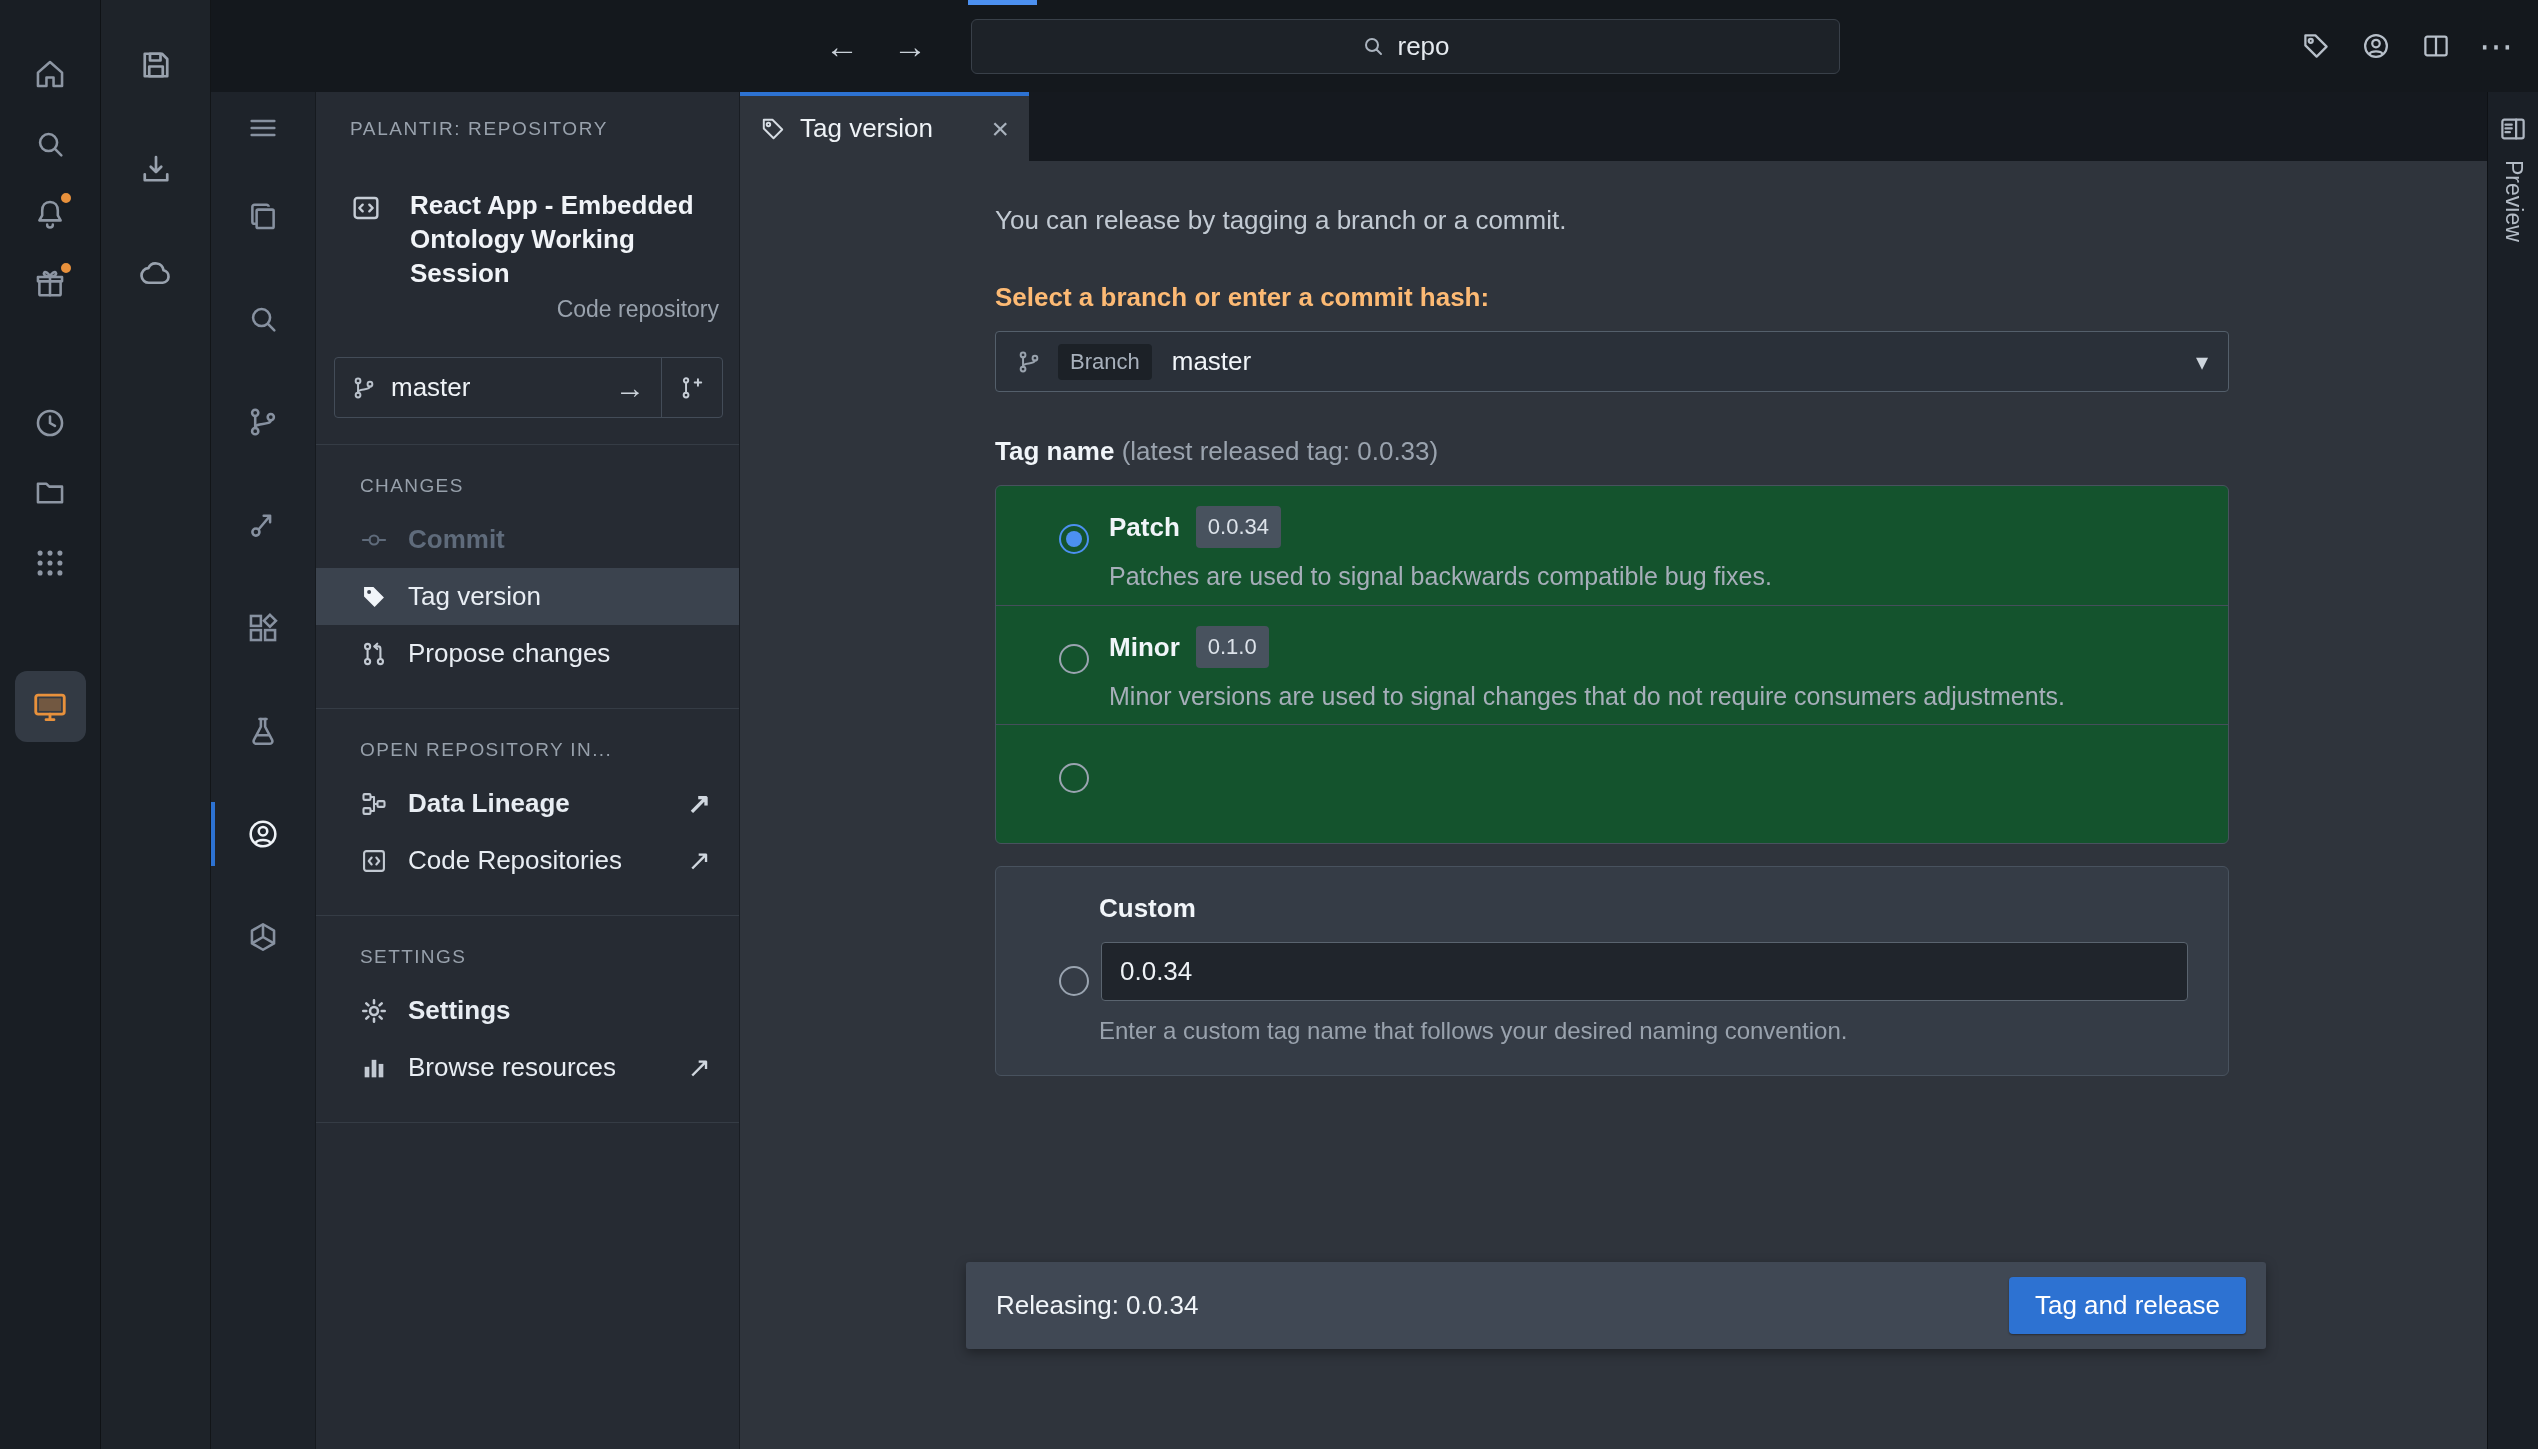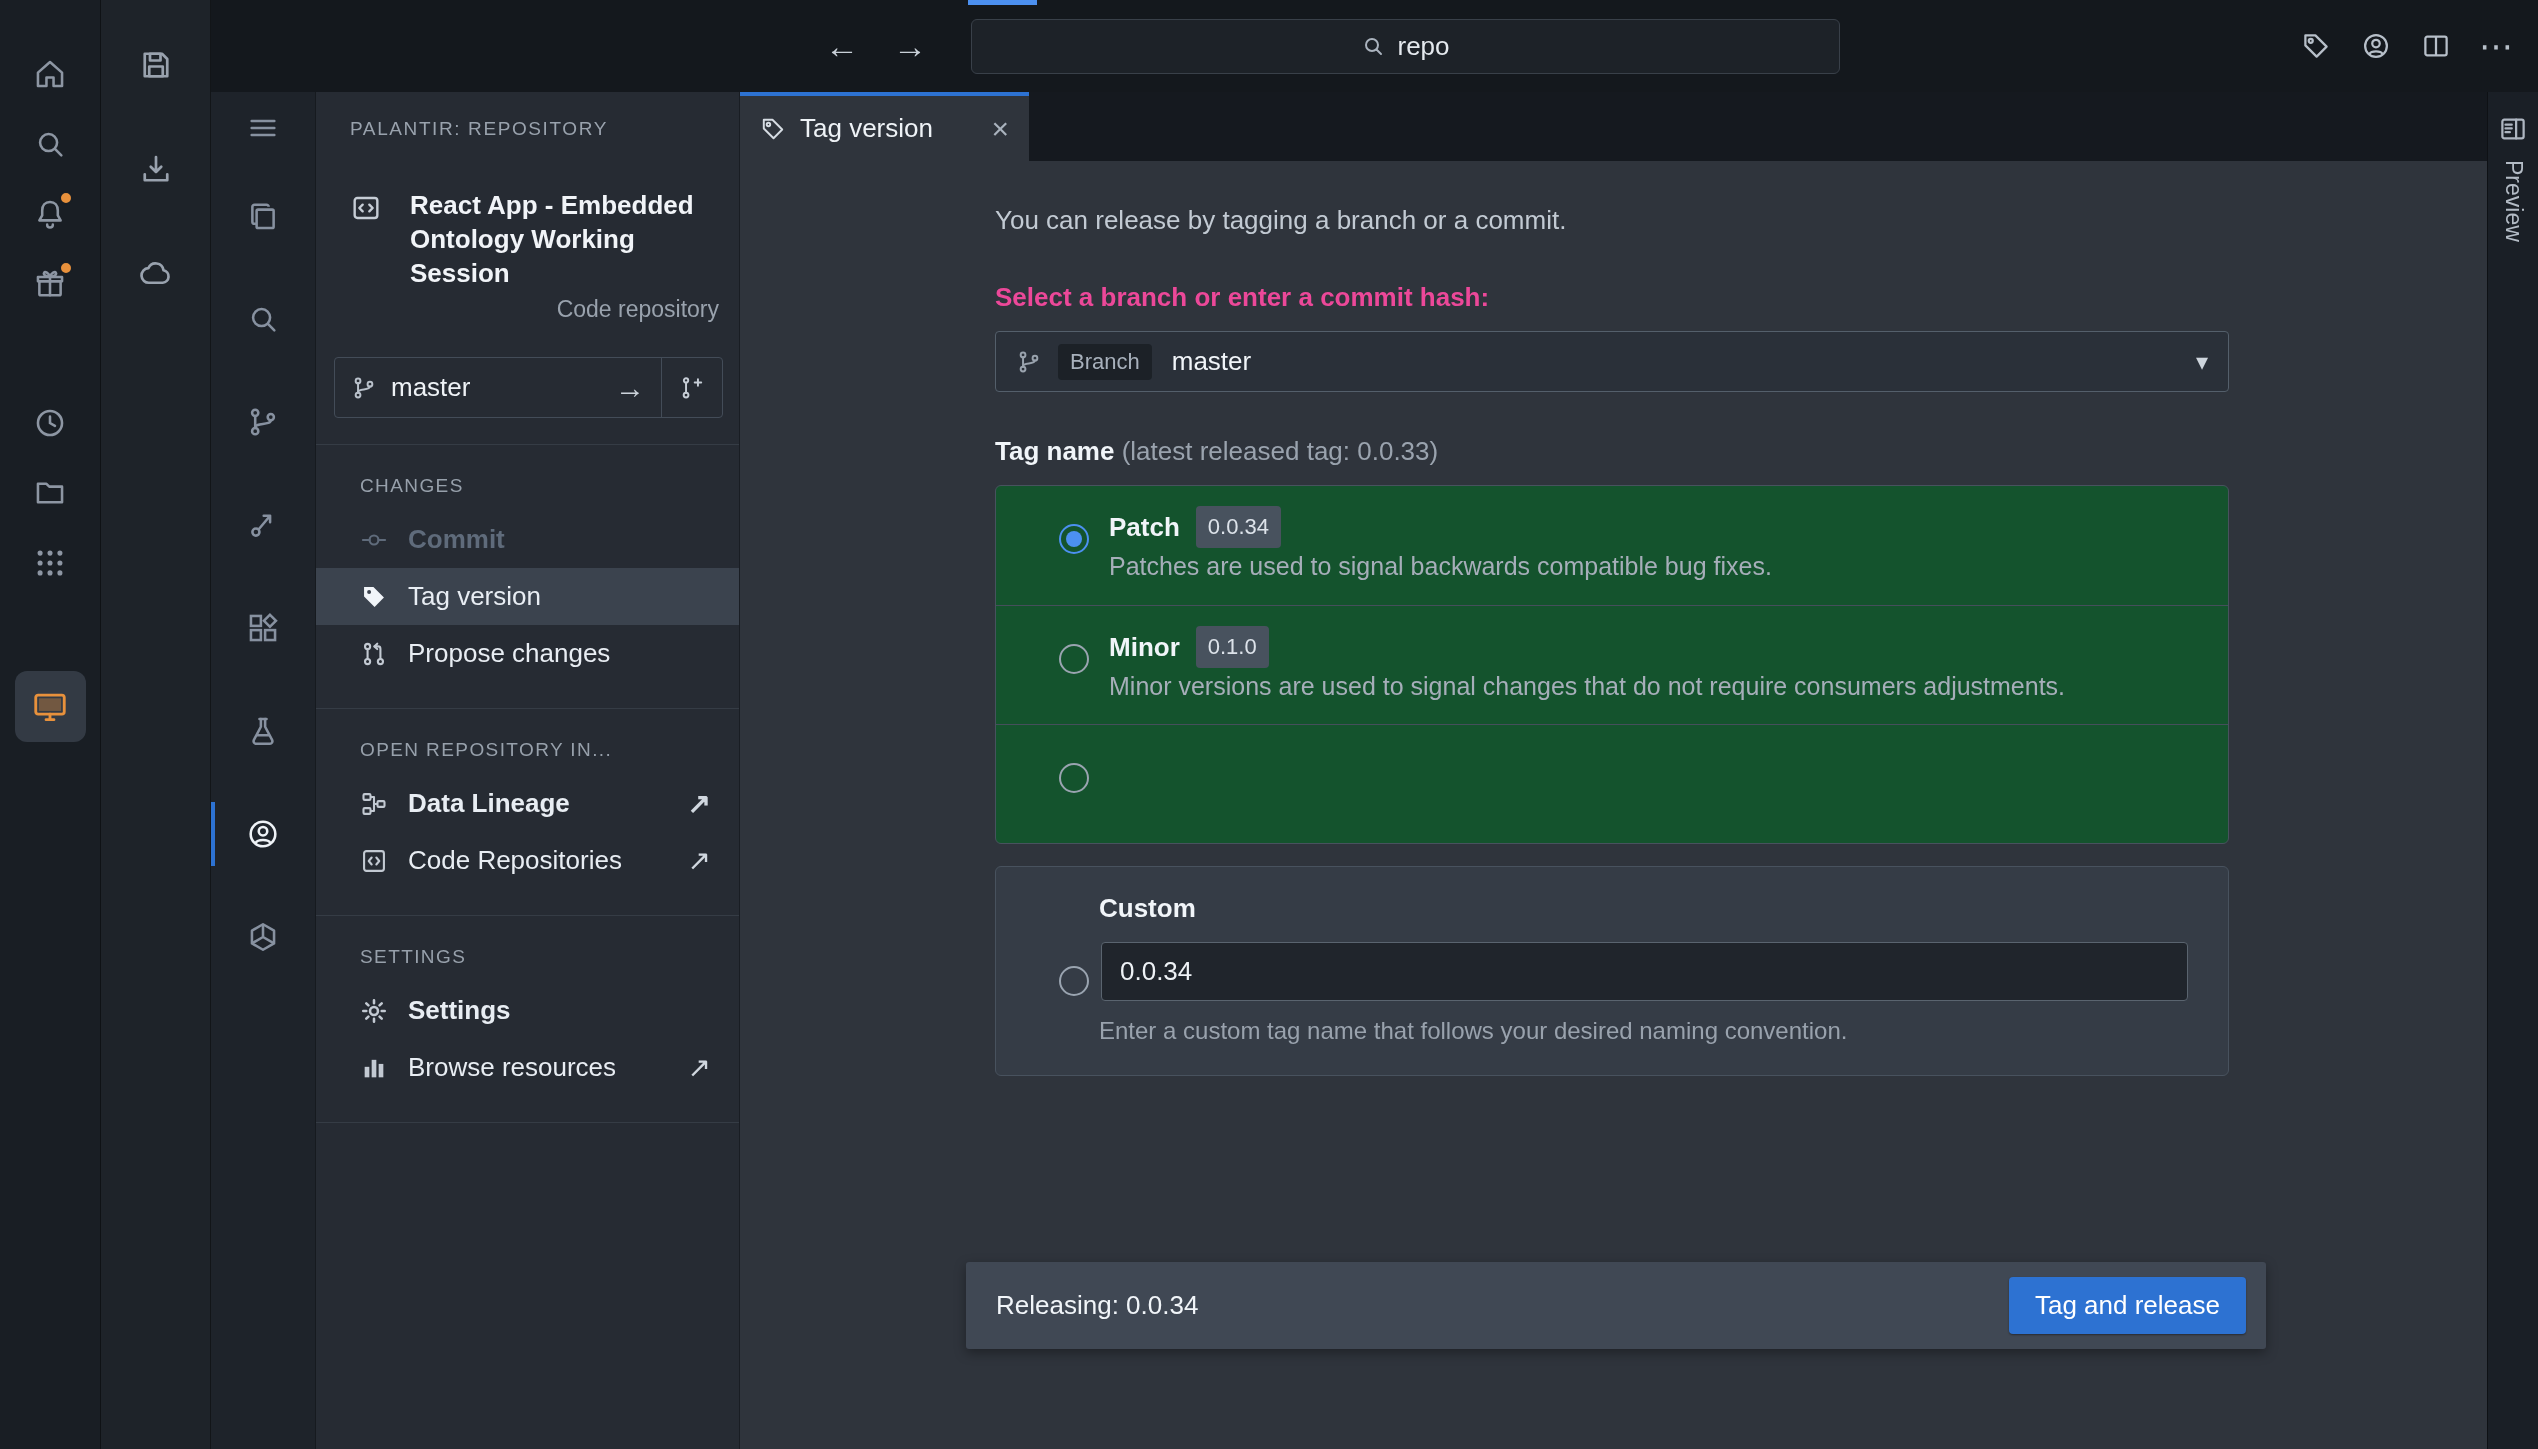--- a/index.html
+++ b/index.html
@@ -76,21 +76,21 @@
   
   .editor { flex:1; display:flex; flex-direction:column; min-width:0; }
   .tabrow { height:69px; flex:none; background:#15191f; display:flex; }
   .tab { width:289px; background:#2f343c; border-top:4px solid #2d72d2; display:flex; align-items:center;
     padding:0 20px; gap:14px; color:#eef2f6; font-size:26px; }
   .tab .ticon { color:#d6dce3; display:flex; }
   .tab .close { margin-left:auto; color:#a9b2bd; font-size:30px; }
 
   .content { flex:1; background:#2f343c; padding:44px 0 0 255px; position:relative; overflow:hidden; }
   .intro { font-size:26px; color:#c2cad3; }
-  .section-label { margin-top:46px; font-size:26px; font-weight:600; color:#ec4899; }
+  .section-label { margin-top:46px; font-size:26px; font-weight:600; color:#fdba74; }
   .branch-select { margin-top:18px; width:1234px; height:61px; background:#2a3039;
     border:1px solid #545f6b; border-radius:4px; display:flex; align-items:center; padding:0 20px; gap:16px; }
   .branch-select .bicon { color:#9aa3ae; display:flex; }
   .badge-branch { background:#1c2127; color:#a8b1bc; font-size:22px; padding:5px 12px; border-radius:4px; }
   .branch-select .value { font-size:26px; color:#f1f5f9; margin-left:4px; }
   .branch-select .caret { margin-left:auto; color:#ced5dd; font-size:24px; }
 
   .tagname-line { margin-top:44px; font-size:26px; }
   .tagname-line .bold { font-weight:700; color:#f1f5f9; }
   .tagname-line .hint { color:#9aa3ae; }
@@ -98,21 +98,21 @@
   .options { margin-top:18px; width:1234px; border:1px solid #48525e; border-radius:6px; background:#14532d; }
   .opt { display:flex; padding:20px 24px 0 63px; height:119px; gap:20px; }
   .opt + .opt { border-top:1px solid #454f5b; }
   .radio { width:30px; height:30px; flex:none; border-radius:50%; border:2px solid #9aa4b0;
     margin-top:18px; position:relative; background:transparent; }
   .radio.sel { border-color:#4c90f0; }
   .radio.sel::after { content:""; position:absolute; inset:5px; background:#4c90f0; border-radius:50%; }
   .opt-title { font-size:26px; font-weight:700; color:#f1f5f9; display:flex; align-items:center;
     gap:16px; line-height:34px; }
   .ver-badge { background:#48525e; color:#dde3ea; font-size:22px; font-weight:400; padding:4px 12px; border-radius:4px; }
-  .opt-desc { margin-top:4px; font-size:25px; color:#a6aeb9; }
+  .opt-desc { margin-top:14px; font-size:25px; color:#a6aeb9; }
 
   .custom { margin-top:22px; width:1234px; border:1px solid #48525e; border-radius:6px;
     background:#353c46; padding:26px 0 30px 0; }
   .custom-label { margin-left:103px; font-size:26px; font-weight:700; color:#f1f5f9; }
   .custom-row { display:flex; align-items:center; margin-top:18px; padding-left:63px; gap:12px; }
   .custom-input { width:1087px; height:59px; background:#20252c; border:1px solid #5a646f; border-radius:4px;
     color:#eef2f6; font-size:26px; padding:0 18px; font-family:inherit; }
   .custom-help { margin:16px 0 0 103px; font-size:24px; color:#99a2ad; }
 
   .footer-bar { position:absolute; left:226px; top:1101px; width:1300px; height:87px; background:#404854;

